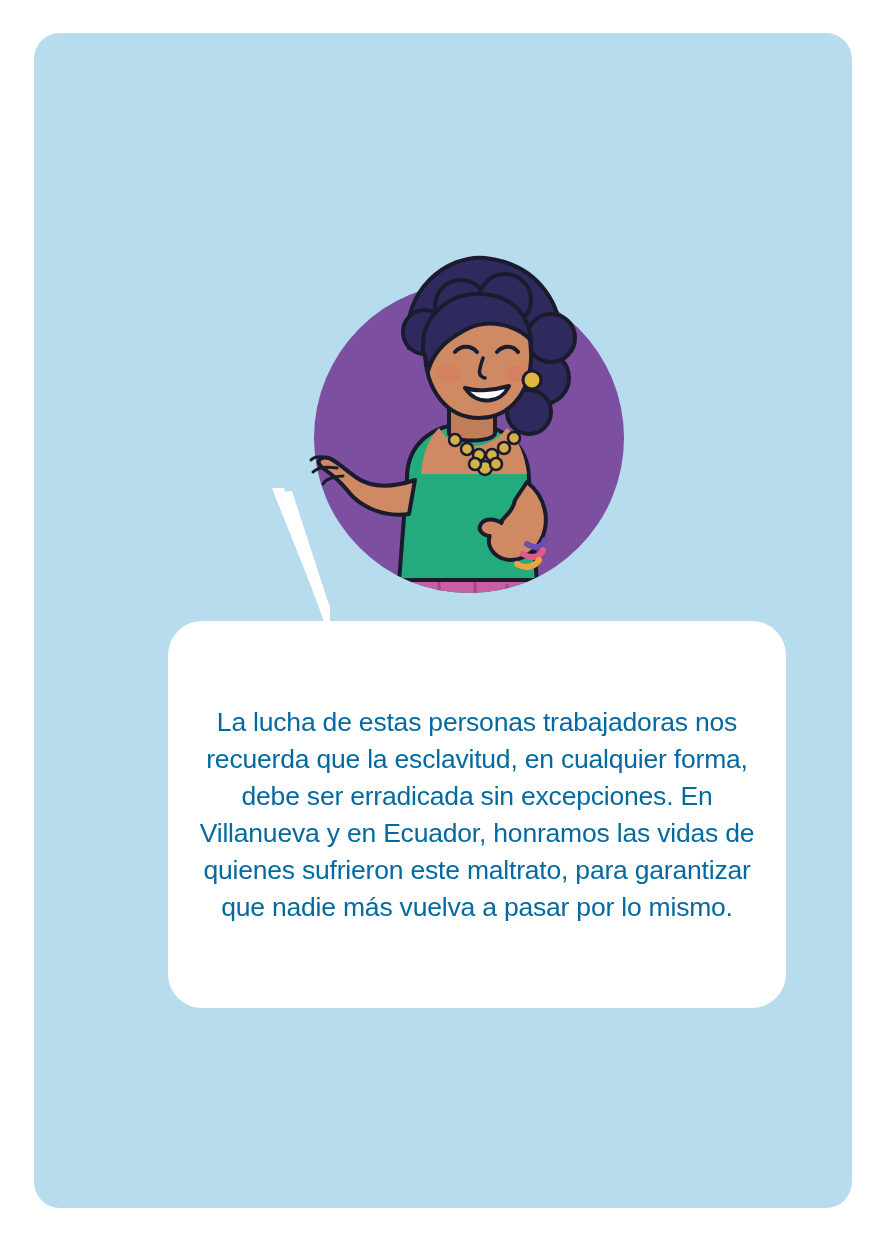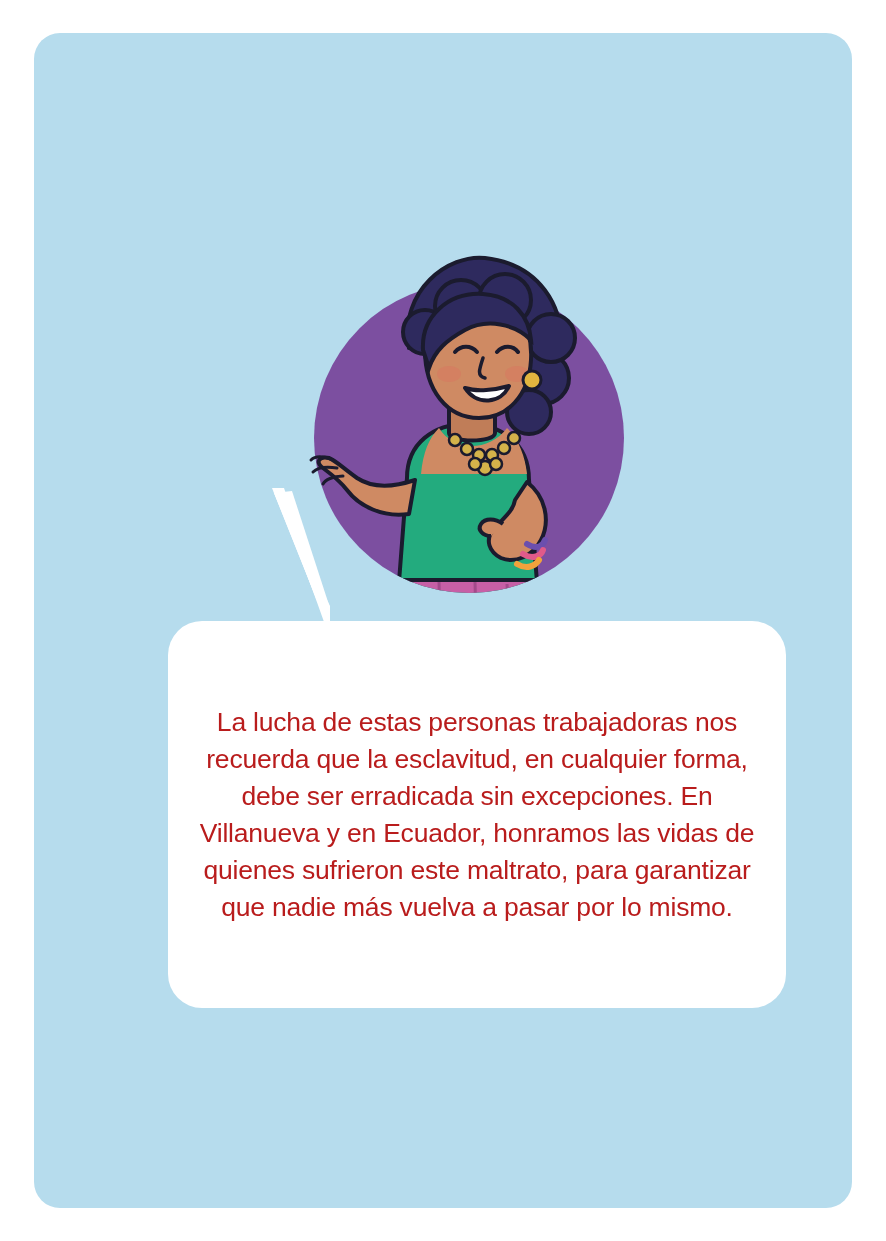--- a/index.html
+++ b/index.html
@@ -69,21 +69,21 @@
     position: absolute;
     left: 238px;
     top: 455px;
     width: 60px;
     height: 145px;
   }
   .bubble-text {
     font-family: "Liberation Sans", sans-serif;
     font-size: 26.5px;
     line-height: 37px;
-    color: #b91c1c;
+    color: #0369a1;
     text-align: center;
     padding: 0 22px;
     font-weight: 500;
     letter-spacing: -0.2px;
   }
   .bubble-text p {
     margin: 0;
   }
 </style>
 </head>

